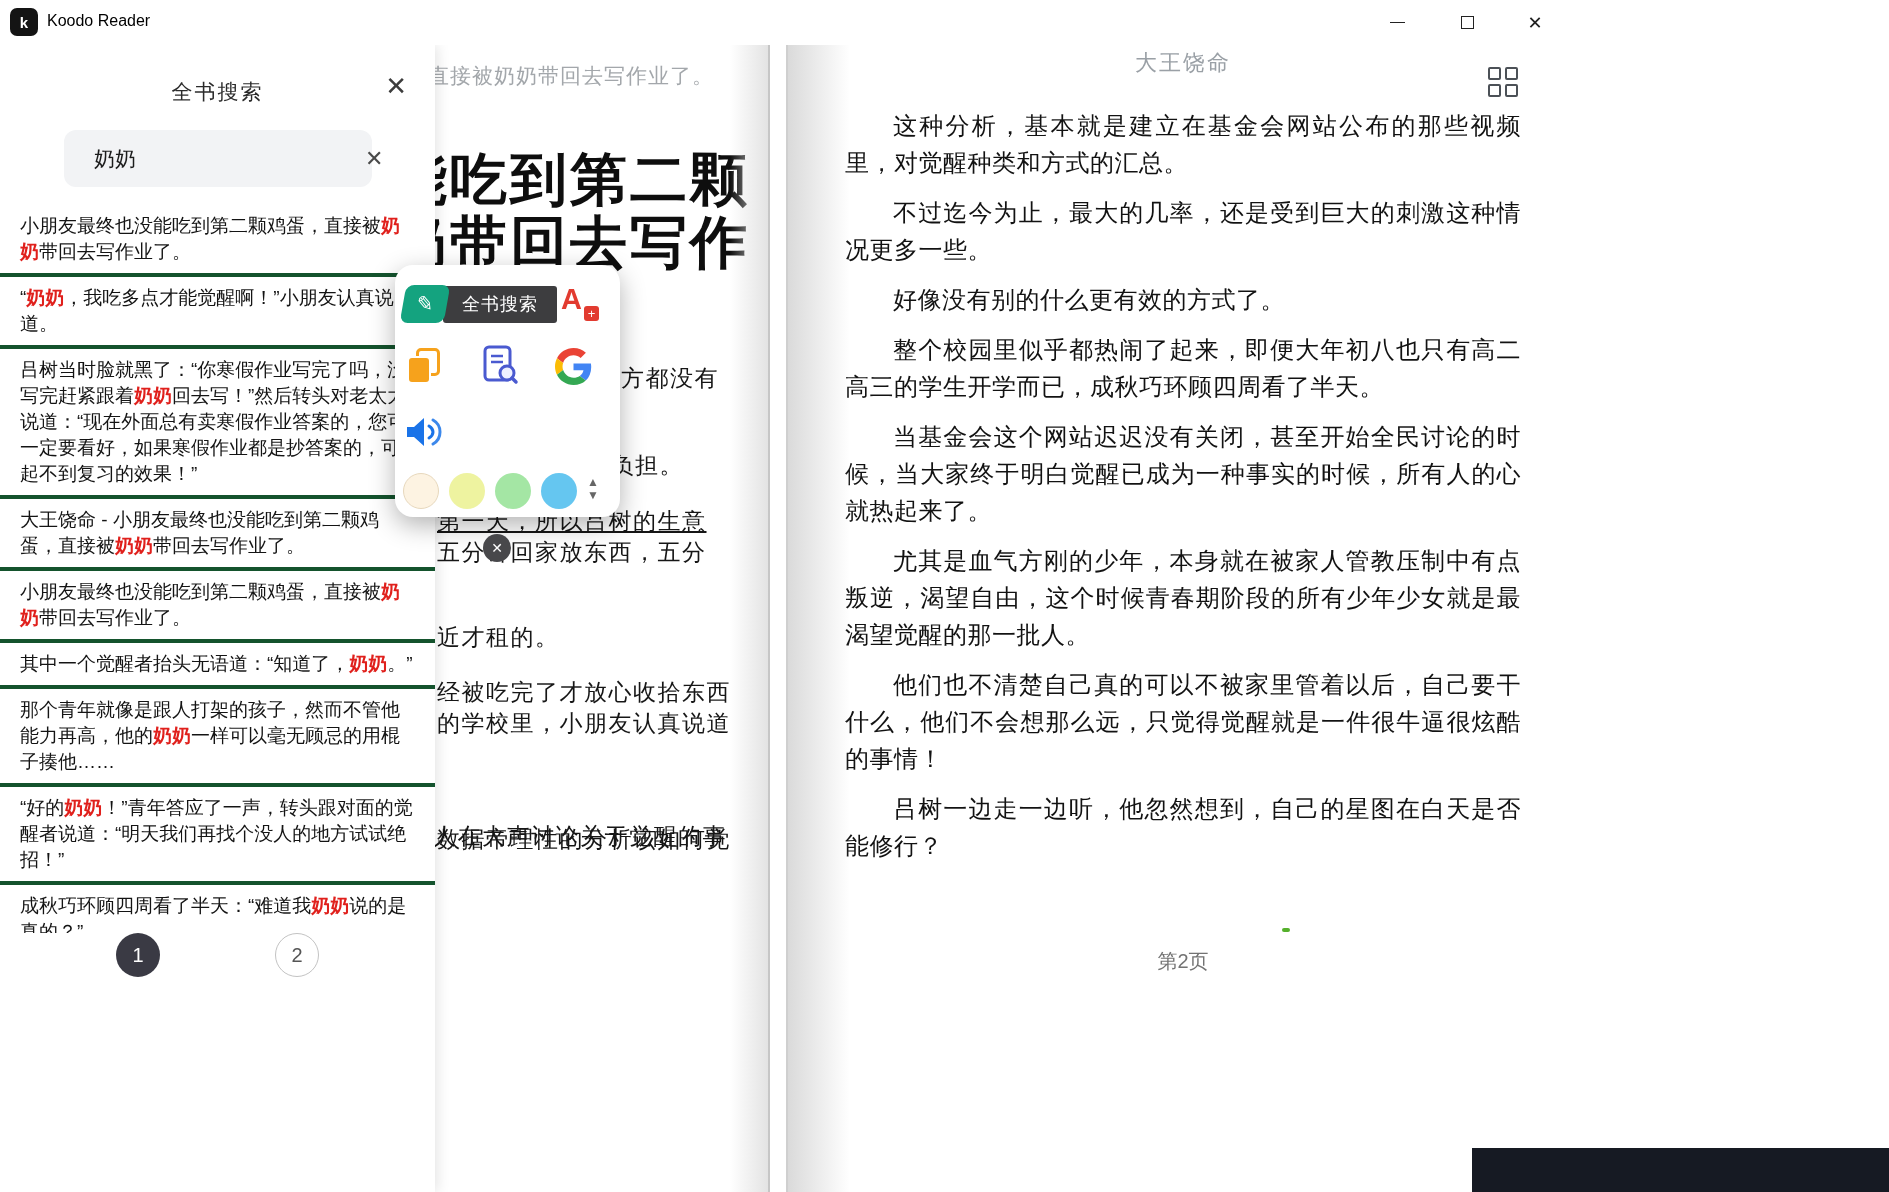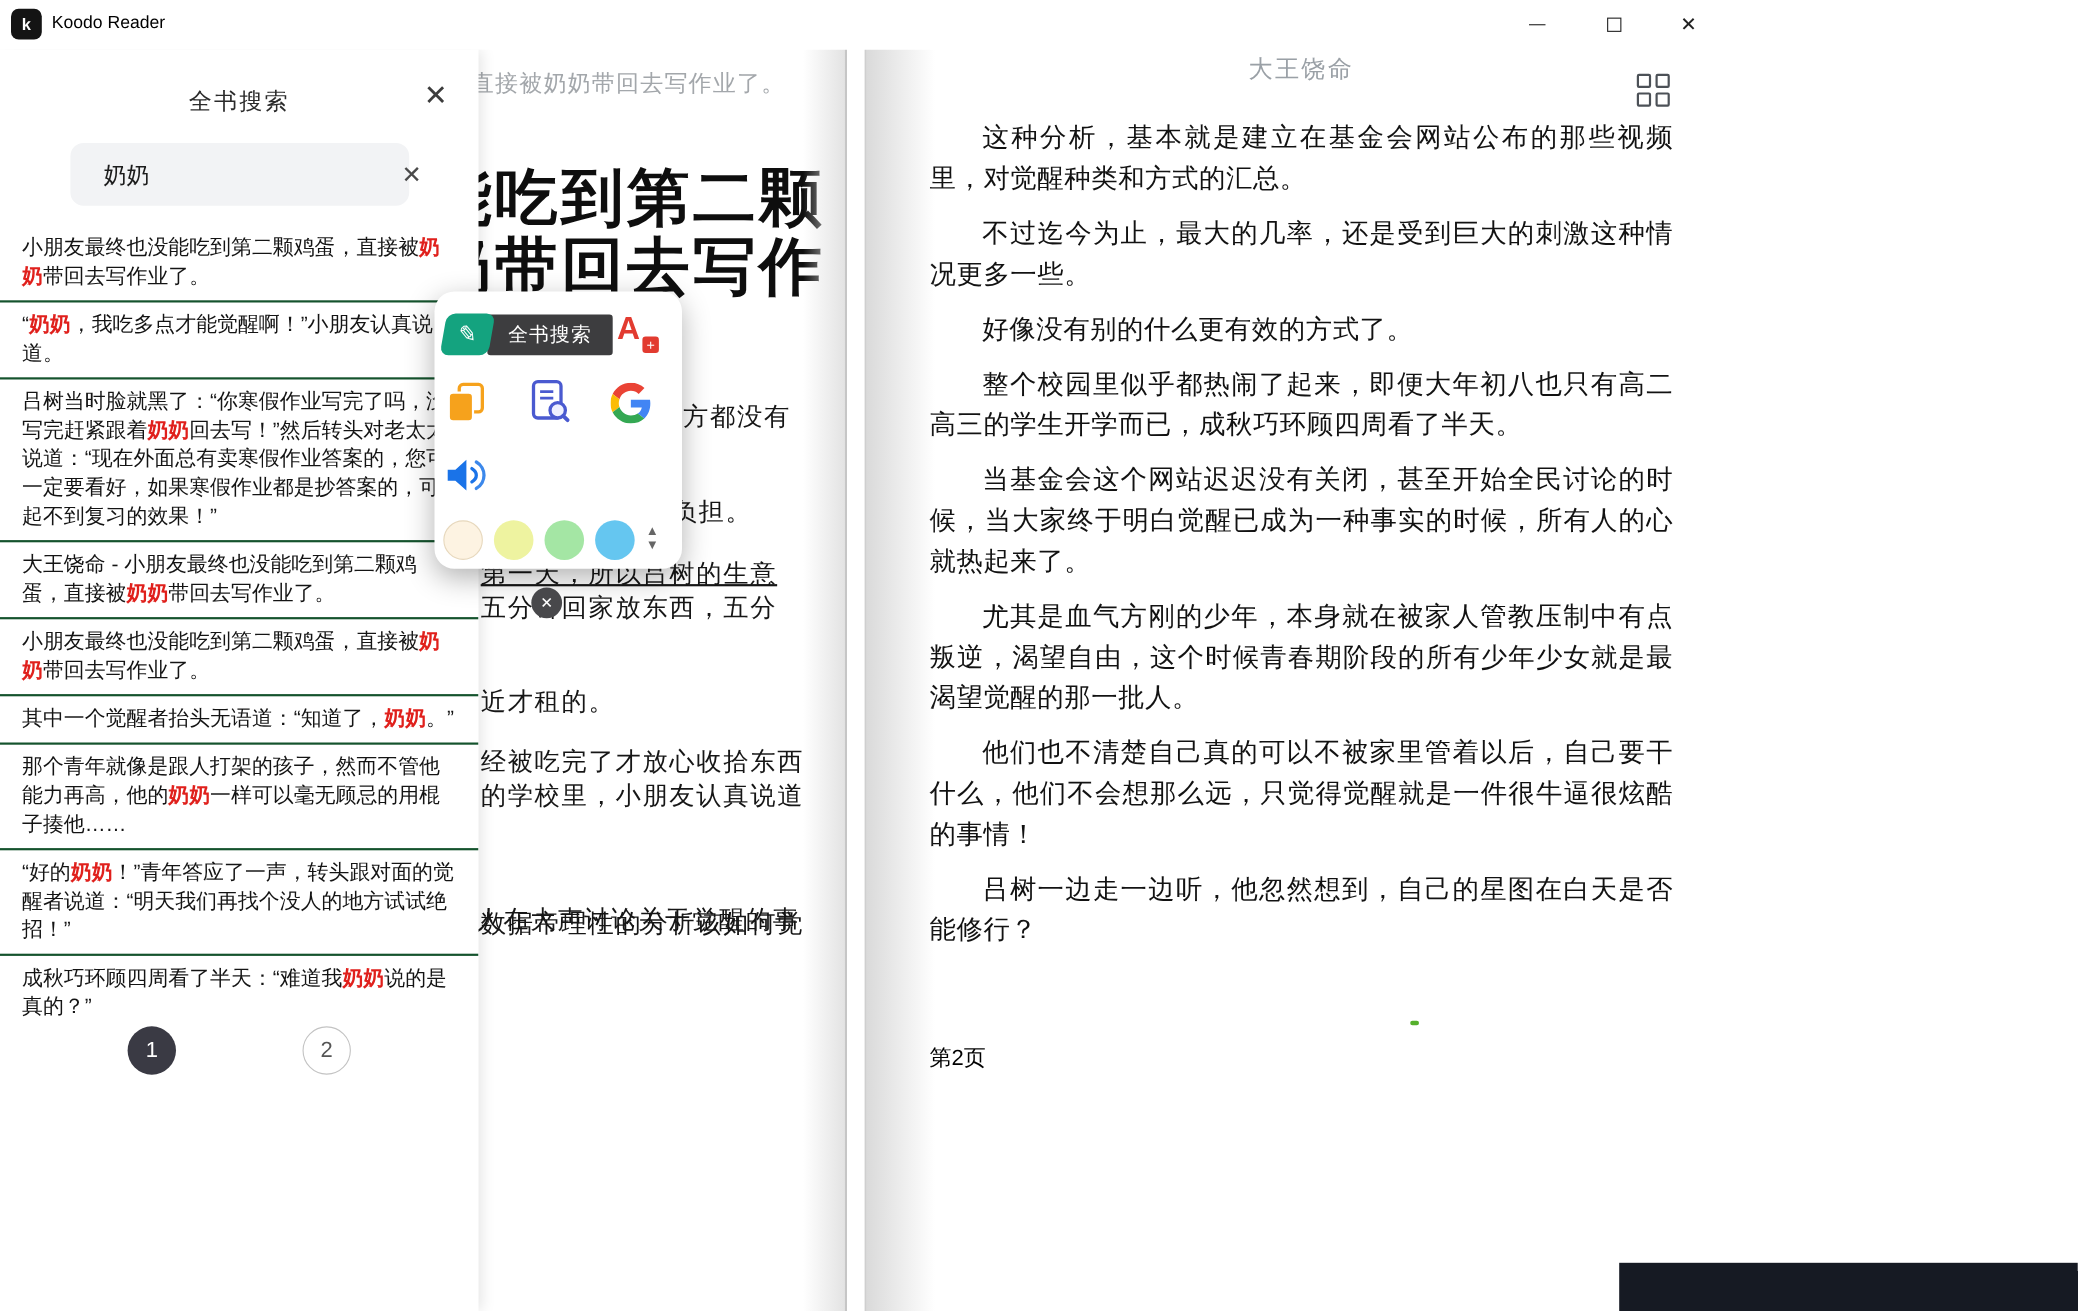--- a/index.html
+++ b/index.html
@@ -46,38 +46,38 @@
   .page-edge-a { position:absolute; left:768px; top:0; width:2px; height:100%; background:#c6c6c6; z-index:2; }
   .page-edge-b { position:absolute; left:786px; top:0; width:2px; height:100%; background:#cfcfcf; z-index:2; }
   .spine-shade-r { position:absolute; left:788px; top:0; width:62px; height:100%;
     background:linear-gradient(to right,#dadada,rgba(255,255,255,0)); z-index:2; }
 
   
   .right-page { position:absolute; left:845px; top:0; width:676px; height:100%; z-index:1; }
   .right-header { position:absolute; top:3px; left:0; width:100%; text-align:center; font-size:22px; color:#9aa0a6; letter-spacing:2px; }
   .paras { position:absolute; top:62px; left:0; right:0; }
   .paras p { margin:0 0 13px 0; font-size:24px; line-height:37px; text-indent:2em; text-align:justify; color:#121212; letter-spacing:0.5px; }
-  .page-number { position:absolute; top:903px; left:0; width:100%; font-size:20px; color:#000000; }
+  .page-number { position:absolute; top:903px; left:0; width:100%; text-align:center; font-size:20px; color:#737373; }
   .grid-icon { position:absolute; left:643px; top:22px; width:32px; height:32px; display:grid;
     grid-template-columns:13px 13px; grid-template-rows:13px 13px; gap:4px; cursor:pointer; }
   .grid-icon span { border:2.4px solid #4c5157; border-radius:2px; }
   .green-dot { position:absolute; left:1282px; top:883px; width:8px; height:4px; background:#55b02c; border-radius:2px; z-index:1; }
 
   
   .search-panel { position:absolute; left:0; top:0; width:435px; height:100%; background:#fff;
     box-shadow:3px 0 12px rgba(0,0,0,0.10); z-index:10; }
   .panel-title { position:absolute; top:33px; left:0; width:100%; text-align:center; font-size:21px; color:#2b2b2b; letter-spacing:2px; }
   .panel-close { position:absolute; top:28px; right:28px; font-size:26px; color:#3c3c3c; cursor:pointer; line-height:1; }
   .search-box { position:absolute; top:85px; left:64px; width:308px; height:57px; background:#f2f3f5;
     border-radius:12px; display:flex; align-items:center; padding:0 22px 0 30px; }
   .search-box input { flex:1; border:none; outline:none; background:transparent; font-size:21px; color:#1c1c1c;
     font-family:"Liberation Sans","DejaVu Sans",sans-serif; }
   .search-clear { font-size:22px; color:#4a4a4a; cursor:pointer; line-height:1; }
   .results { position:absolute; top:160px; left:0; width:100%; height:728px; overflow:hidden; }
-  .result-item { padding:8px 20px; border-bottom:2px solid #14532d; font-size:19px; line-height:26px; color:#141414; cursor:pointer; }
+  .result-item { padding:8px 20px; border-bottom:4px solid #14532d; font-size:19px; line-height:26px; color:#141414; cursor:pointer; }
   .result-item .hl { color:#e0201c; font-weight:bold; }
   .pagination { position:absolute; top:888px; left:0; width:100%; height:46px; }
   .page-circle { position:absolute; top:0; width:44px; height:44px; border-radius:50%; display:flex;
     align-items:center; justify-content:center; font-size:20px; cursor:pointer; }
   .page-circle.active { left:116px; background:#3a3a44; color:#fff; }
   .page-circle.inactive { left:275px; background:#fff; border:1px solid #c3c3c3; color:#555; }
 
   
   .popup { position:absolute; left:395px; top:220px; width:225px; height:252px; background:#fff;
     border-radius:18px; box-shadow:0 8px 26px rgba(0,0,0,0.30); z-index:20; }

